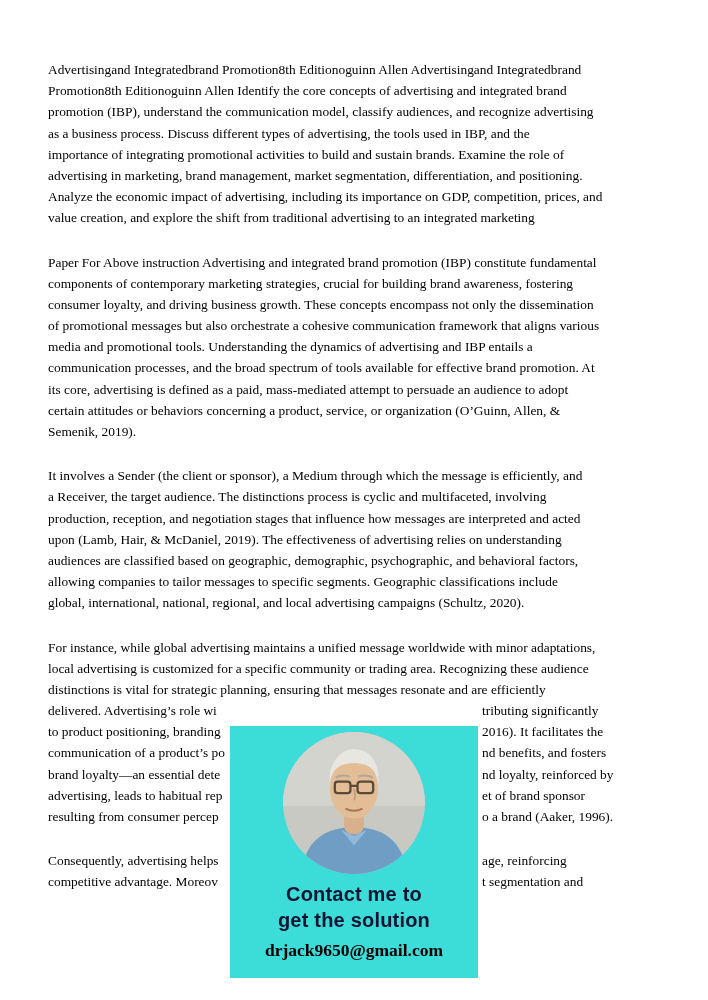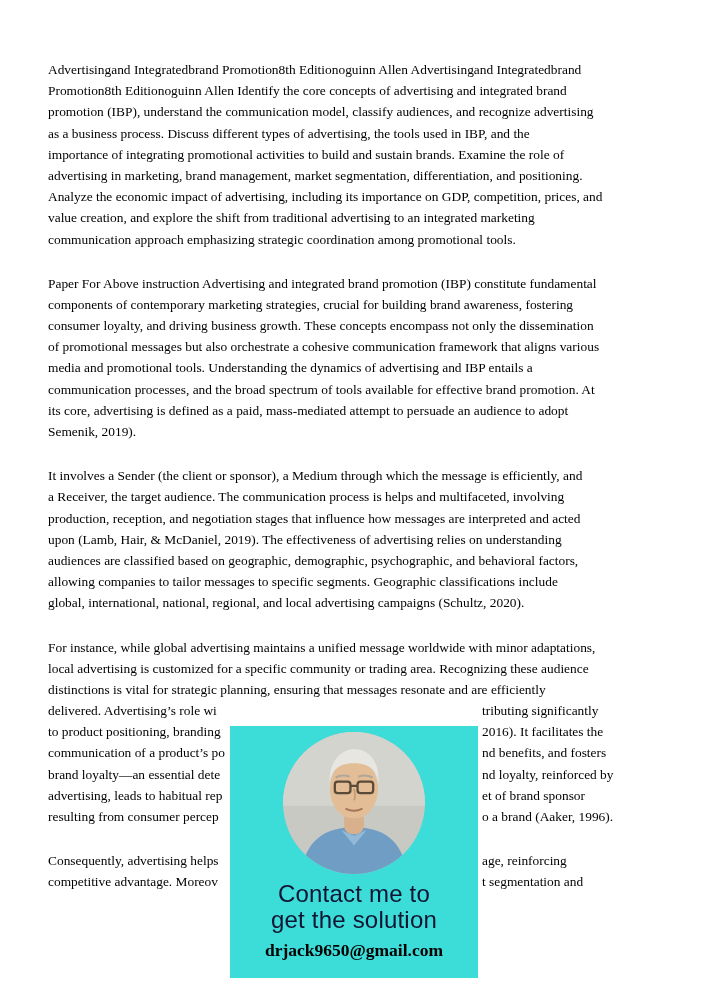--- a/index.html
+++ b/index.html
@@ -33,22 +33,22 @@
   }
   .photo-wrap {
     width:142px; height:142px;
     border-radius:50%;
     overflow:hidden;
     margin:6px auto 0;
   }
   .photo-wrap svg { display:block; }
   .contact-text {
     font-family:"Liberation Sans", sans-serif;
-    font-weight:normal;
-    font-size:24px;
+    font-weight:bold;
+    font-size:20px;
     line-height:26px;
     margin-top:7px;
     letter-spacing:0.2px;
   }
   .email-text {
     font-family:"Liberation Serif", serif;
     font-weight:bold;
     font-size:17.5px;
     margin-top:7px;
   }
@@ -61,35 +61,35 @@
   <div class="text-block">
       <div class="paragraph">
         <div class="line">Advertisingand Integratedbrand Promotion8th Editionoguinn Allen Advertisingand Integratedbrand</div>
         <div class="line">Promotion8th Editionoguinn Allen Identify the core concepts of advertising and integrated brand</div>
         <div class="line">promotion (IBP), understand the communication model, classify audiences, and recognize advertising</div>
         <div class="line">as a business process. Discuss different types of advertising, the tools used in IBP, and the</div>
         <div class="line">importance of integrating promotional activities to build and sustain brands. Examine the role of</div>
         <div class="line">advertising in marketing, brand management, market segmentation, differentiation, and positioning.</div>
         <div class="line">Analyze the economic impact of advertising, including its importance on GDP, competition, prices, and</div>
         <div class="line">value creation, and explore the shift from traditional advertising to an integrated marketing</div>
-        <div class="line">communication approach emphasizing strategic coordination among promotional tools.</div>
       </div>
       <div class="paragraph">
         <div class="line">Paper For Above instruction Advertising and integrated brand promotion (IBP) constitute fundamental</div>
         <div class="line">components of contemporary marketing strategies, crucial for building brand awareness, fostering</div>
         <div class="line">consumer loyalty, and driving business growth. These concepts encompass not only the dissemination</div>
         <div class="line">of promotional messages but also orchestrate a cohesive communication framework that aligns various</div>
         <div class="line">media and promotional tools. Understanding the dynamics of advertising and IBP entails a</div>
         <div class="line">communication processes, and the broad spectrum of tools available for effective brand promotion. At</div>
         <div class="line">its core, advertising is defined as a paid, mass-mediated attempt to persuade an audience to adopt</div>
+        <div class="line">certain attitudes or behaviors concerning a product, service, or organization (O’Guinn, Allen, &amp;</div>
         <div class="line">Semenik, 2019).</div>
       </div>
       <div class="paragraph">
         <div class="line">It involves a Sender (the client or sponsor), a Medium through which the message is efficiently, and</div>
-        <div class="line">a Receiver, the target audience. The communication process is helps and multifaceted, involving</div>
+        <div class="line">a Receiver, the target audience. The distinctions process is cyclic and multifaceted, involving</div>
         <div class="line">production, reception, and negotiation stages that influence how messages are interpreted and acted</div>
         <div class="line">upon (Lamb, Hair, &amp; McDaniel, 2019). The effectiveness of advertising relies on understanding</div>
         <div class="line">audiences are classified based on geographic, demographic, psychographic, and behavioral factors,</div>
         <div class="line">allowing companies to tailor messages to specific segments. Geographic classifications include</div>
         <div class="line">global, international, national, regional, and local advertising campaigns (Schultz, 2020).</div>
       </div>
       <div class="paragraph">
         <div class="line">For instance, while global advertising maintains a unified message worldwide with minor adaptations,</div>
         <div class="line">local advertising is customized for a specific community or trading area. Recognizing these audience</div>
         <div class="line">distinctions is vital for strategic planning, ensuring that messages resonate and are efficiently</div>

